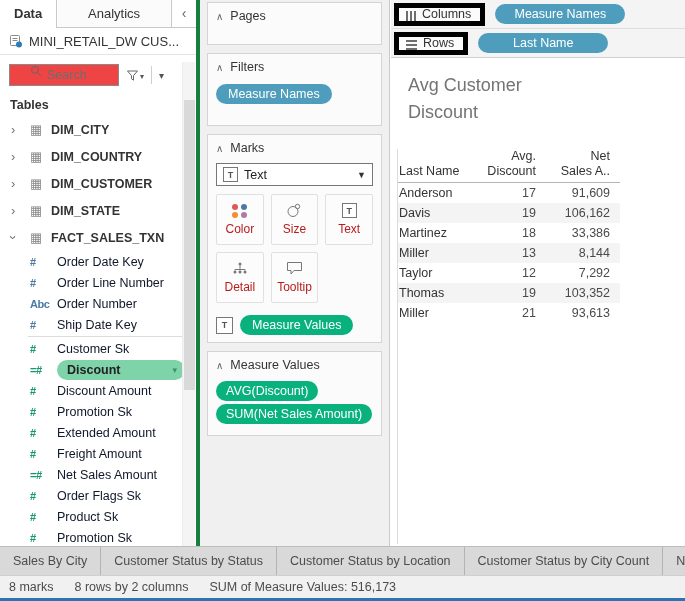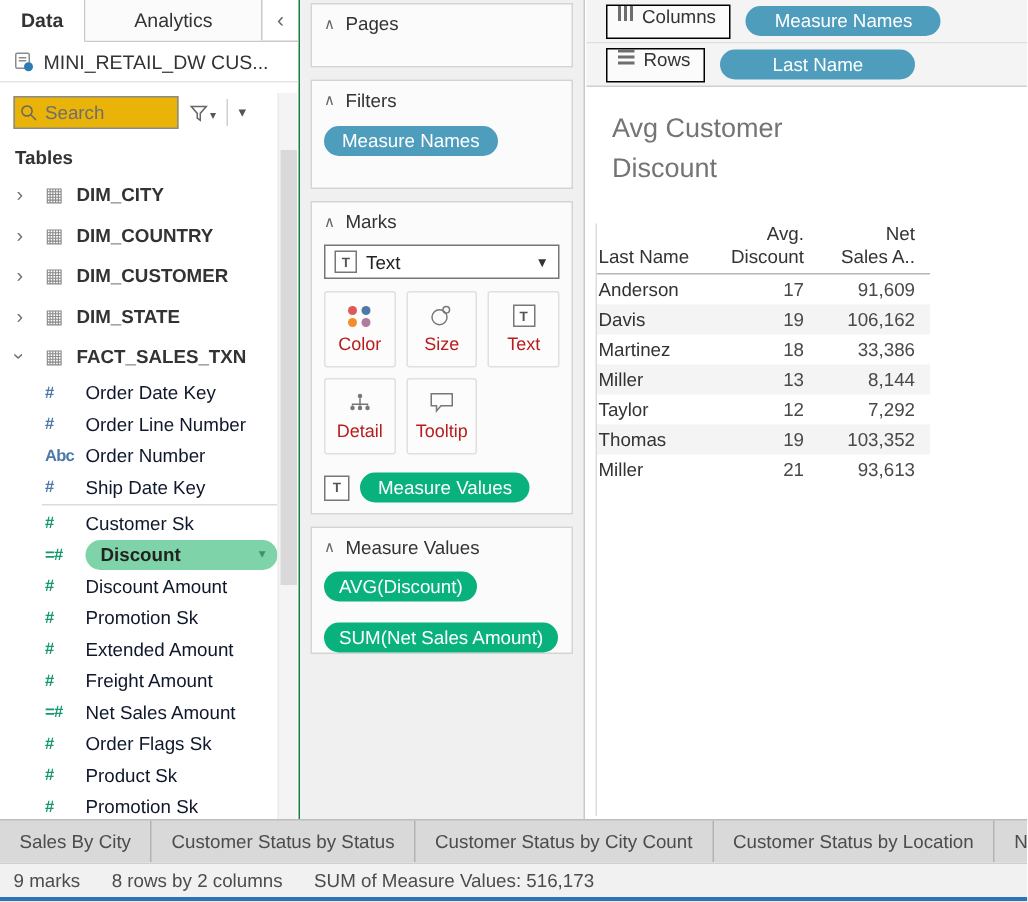--- a/index.html
+++ b/index.html
@@ -1,29 +1,29 @@
 <!DOCTYPE html>
 <html><head>
 <meta charset="utf-8">
 <style>
   * { margin:0; padding:0; box-sizing:border-box; }
   body { font-family:"Liberation Sans","DejaVu Sans",sans-serif; background:#fff; }
   #app { position:relative; width:685px; height:601px; overflow:hidden; background:#fff; font-size:12.5px; color:#333; }
 
   
-  .sidebar { position:absolute; left:0; top:0; width:200px; height:546px; background:#fff; border-right:1px solid #15803d; overflow:hidden; }
+  .sidebar { position:absolute; left:0; top:0; width:200px; height:546px; background:#fff; border-right:4px solid #15803d; overflow:hidden; }
   .side-tabs { display:flex; height:28px; border-bottom:1px solid #c9c9c9; align-items:stretch; }
   .tab { padding:0 14px; line-height:27px; font-size:13px; cursor:default; }
   .tab.active { font-weight:bold; background:#fff; border-right:1px solid #c9c9c9; margin-bottom:-1px; }
   .tab.inactive { color:#333; flex:1; text-align:center; border-right:1px solid #c9c9c9; background:#fbfbfb; }
   .collapse-btn { width:24px; text-align:center; line-height:26px; color:#666; font-size:14px; }
   .datasource { display:flex; align-items:center; gap:6px; height:27px; padding:0 9px; border-bottom:1px solid #e4e4e4; }
   .ds-label { font-size:13px; color:#333; white-space:nowrap; overflow:hidden; }
   .search-row { display:flex; align-items:center; padding:9px 0 8px 9px; }
-  .search-box { display:flex; align-items:center; gap:5px; width:110px; height:22px; border:1px solid #8a8a8a; padding:0 3px; background:#eab308; }
+  .search-box { display:flex; gap:5px; width:110px; height:22px; border:1px solid #8a8a8a; padding:0 20px; background:#ef4444; }
   .search-box input { border:none; outline:none; width:72px; font-size:12.5px; color:#333; font-family:inherit; background:transparent; }
   .search-box input::placeholder { color:#6e6e6e; }
   .funnel-btn { display:flex; align-items:flex-end; gap:1px; margin-left:7px; }
   .mini-caret { font-size:8px; color:#555; line-height:10px; }
   .vsep { width:1px; height:18px; background:#cfcfcf; margin:0 7px; }
   .caret-btn { color:#555; font-size:10px; }
   .tables-label { font-weight:bold; padding:4px 0 4px 10px; font-size:12.5px; color:#333; }
   .tree-row { display:flex; align-items:center; height:27px; padding-left:11px; }
   .expander { width:19px; color:#707070; font-size:13px; }
   .expander.open .gly { display:inline-block; transform:rotate(90deg); }
@@ -59,28 +59,28 @@
   .tbox { width:15px; height:15px; border:1px solid #777; color:#555; font-size:9px; font-weight:bold; display:flex; align-items:center; justify-content:center; background:#fff; flex:0 0 auto; }
   .marktype .mt-label { flex:1; font-size:12.5px; color:#222; }
   .marktype .mt-caret { font-size:9px; color:#333; }
   .marks-grid { display:grid; grid-template-columns:1fr 1fr 1fr; gap:7px; margin:8px 8px 0 8px; }
   .mark-btn { height:51px; border:1px solid #e0e0e0; background:#fcfcfc; display:flex; flex-direction:column; align-items:center; justify-content:center; gap:4px; border-radius:2px; }
   .mark-btn .mb-label { font-size:12px; color:#b91c1c; }
   .color-dots { display:grid; grid-template-columns:7px 7px; gap:2px; }
   .color-dots i { width:6px; height:6px; border-radius:50%; }
   .textpill-row { display:flex; align-items:center; gap:7px; margin:12px 8px 0 8px; }
   .textpill-row .tbox { width:17px; height:17px; }
-  .mv-pills { display:flex; flex-direction:column; gap:14px; margin:7px 8px 0 8px; }
+  .mv-pills { display:flex; flex-direction:column; gap:3px; margin:7px 8px 0 8px; }
   .mv-pills .pill { width:fit-content; max-width:100%; padding:0 10px; }
 
   
   .rightarea { position:absolute; left:391px; top:0; width:294px; height:546px; background:#fff; }
   .shelf { display:flex; align-items:center; height:29px; background:#f4f4f4; border-bottom:1px solid #dedede; }
   .shelf.second { border-bottom:1px solid #cfcfcf; }
-  .shelf-labelbox { display:flex; align-items:flex-start; gap:6px; height:23px; background:#fbfbfb; border:1px solid #000000; margin-left:13px; padding:0 9px 0 7px; }
+  .shelf-labelbox { display:flex; align-items:flex-end; gap:6px; height:23px; background:#fbfbfb; border:5px solid #000000; margin-left:3px; padding:0 9px 0 7px; }
   .shelf-label { font-size:12.5px; color:#333; }
   .icon-cols { display:flex; gap:2px; }
   .icon-cols i { width:2px; height:10px; background:#6e6e6e; }
   .icon-rows { display:flex; flex-direction:column; gap:2px; }
   .icon-rows i { width:11px; height:2px; background:#6e6e6e; }
   .shelf .pill { margin-left:10px; width:130px; }
   .view { position:absolute; left:0; top:59px; width:294px; height:487px; background:#fff; }
   .view-title { position:absolute; left:17px; top:13px; width:155px; font-size:18px; line-height:27px; color:#747474; }
   .vline { position:absolute; left:6px; top:90px; width:1px; height:395px; background:#dcdcdc; }
   .vtable { position:absolute; left:7px; top:90px; width:222px; }
@@ -410,25 +410,25 @@
             <div class="td td-net">93,613</div>
           </div>
         </div>
       </div>
     </div>
   </div>
 
   <div class="sheettabs">
     <div class="sheettab">Sales By City</div>
     <div class="sheettab">Customer Status by Status</div>
+    <div class="sheettab">Customer Status by Location</div>
     <div class="sheettab">Customer Status by City Count</div>
-    <div class="sheettab">Customer Status by Location</div>
     <div class="sheettab">Net Sales</div>
   </div>
 
   <div class="statusbar">
-    <span>9 marks</span>
+    <span>8 marks</span>
     <span>8 rows by 2 columns</span>
     <span>SUM of Measure Values: 516,173</span>
   </div>
   <div class="bluebar"></div>
 
 </div>
 
 </body></html>

